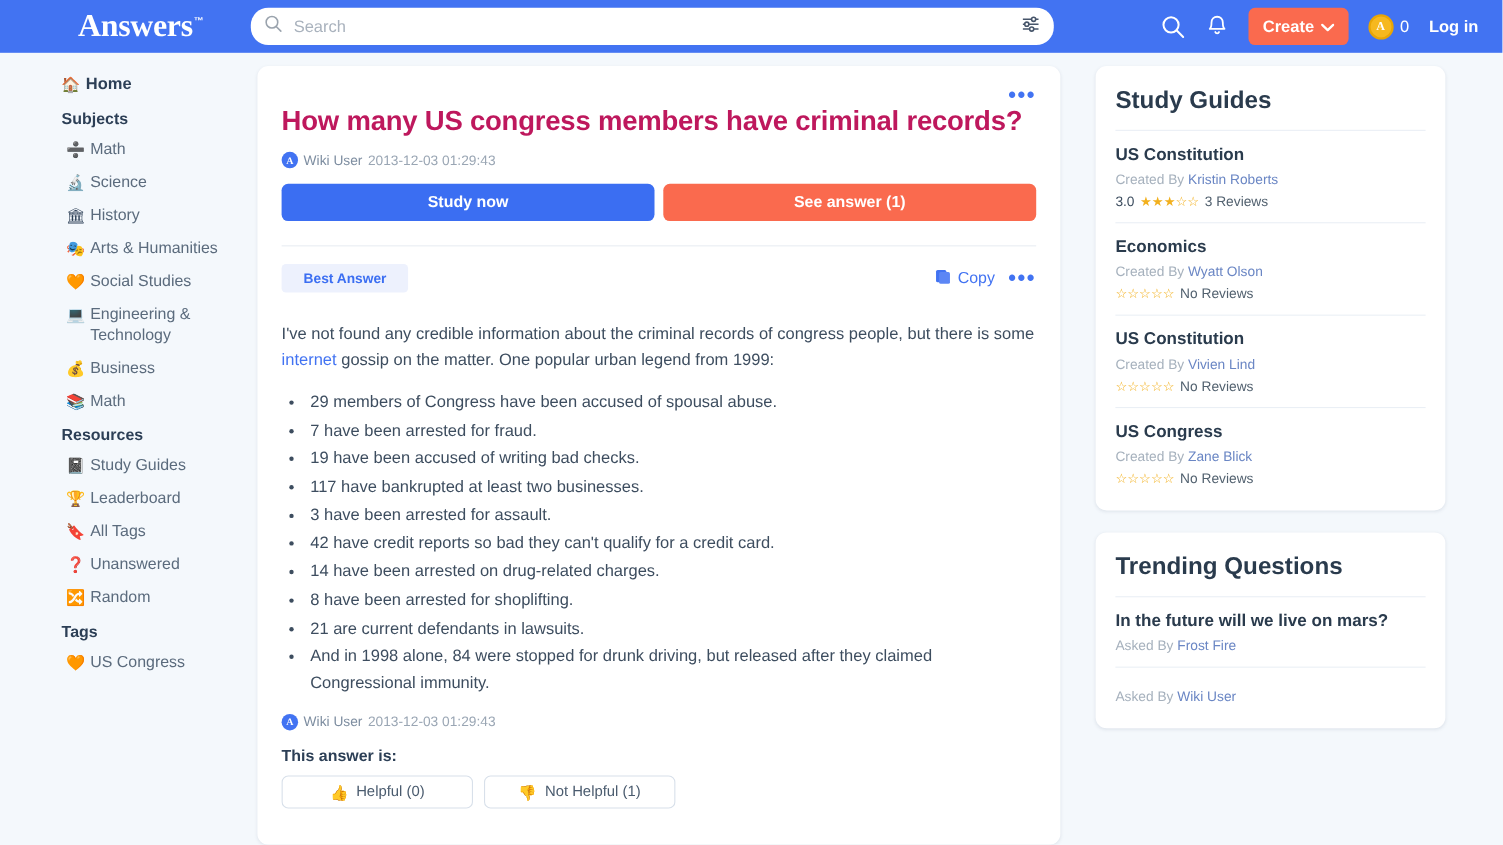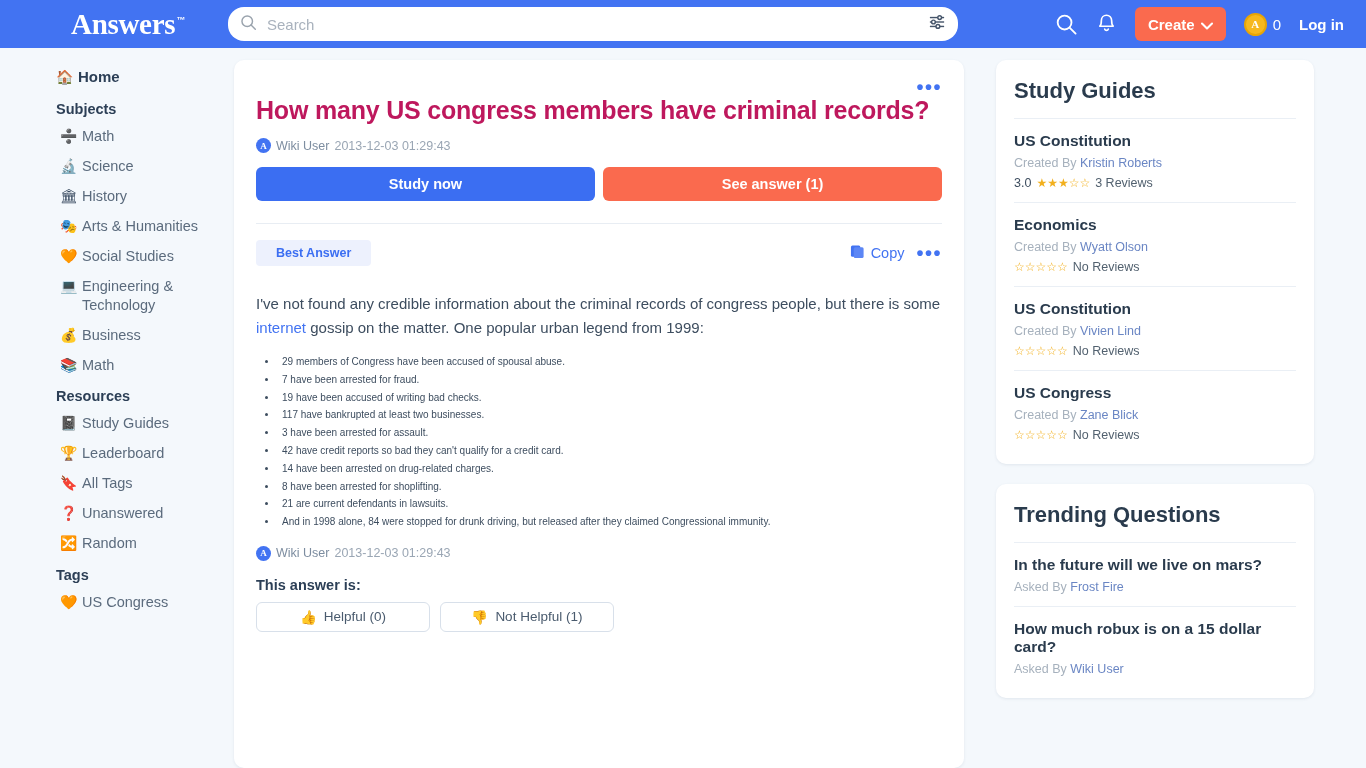--- a/index.html
+++ b/index.html
@@ -167,21 +167,21 @@
     color: #4273f2; font-size: 14.5px; cursor: pointer;
   }
 
   .ans-body {
     margin-top: 26px;
     font-size: 15px; line-height: 1.6; color: #3d4d5f;
   }
   .ans-body a { color: #4273f2; text-decoration: none; }
   .ans-list { margin: 14px 0 0 22px; }
   .ans-list li {
-    font-size: 10px; line-height: 1.58; color: #3d4d5f;
+    font-size: 15px; line-height: 1.58; color: #3d4d5f;
     margin-bottom: 2px; padding-left: 4px;
   }
 
   .this-answer {
     margin-top: 16px; font-size: 14.5px;
     font-weight: 700; color: #2c3f56;
   }
   .vote-row { display: flex; gap: 10px; margin-top: 9px; }
   .vote-btn {
     min-width: 174px; height: 30px;
@@ -487,21 +487,20 @@
 
       <div class="rail-item">
         <div class="rail-item-title">In the future will we live on mars?</div>
         <div class="rail-sub">
           <span>Asked By</span>
           <a href="#">Frost Fire</a>
         </div>
       </div>
 
       <div class="rail-item">
-        <div class="rail-item-title">How much robux is on a 15 dollar card?</div>
         <div class="rail-sub">
           <span>Asked By</span>
           <a href="#">Wiki User</a>
         </div>
       </div>
     </section>
   </aside>
 </div>
 
 </body></html>

